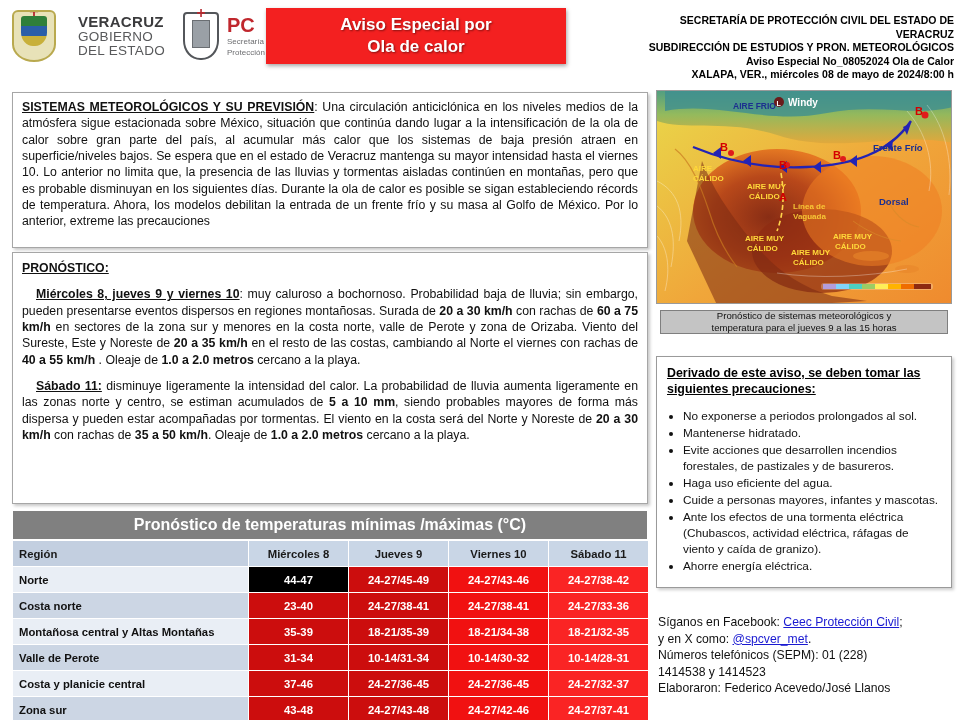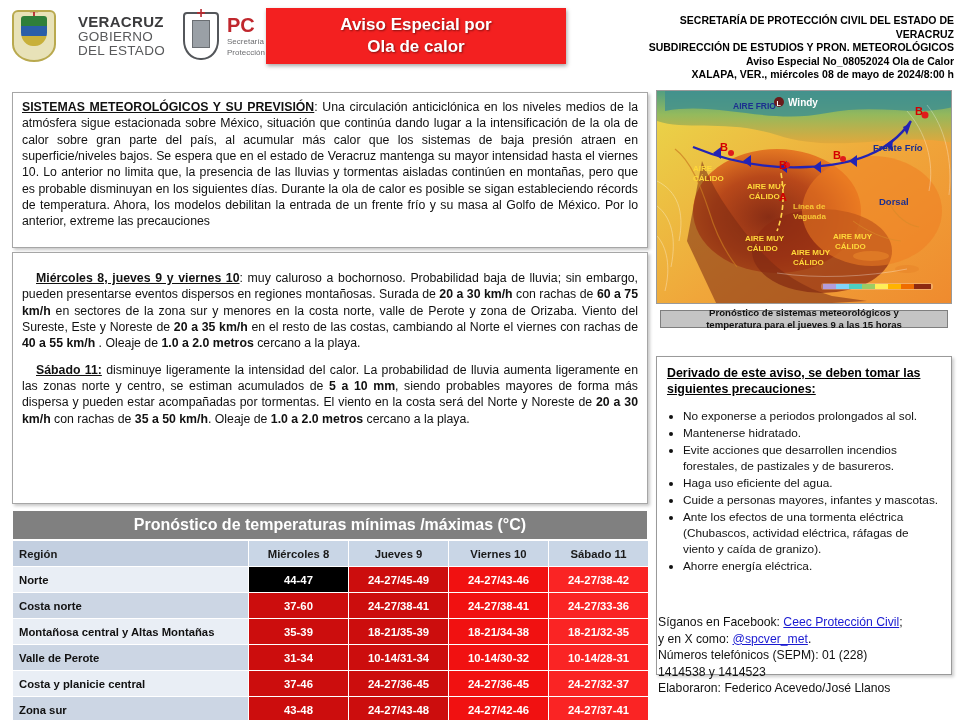--- a/index.html
+++ b/index.html
@@ -113,28 +113,28 @@
   th.col-day { width: 100px; background: #c9d6e6; color: #1a1a1a; text-align: center; font-weight: bold; }
   td.region { text-align: left; font-weight: bold; color: #111; }
   tr.odd td.region { background: #e9eef5; }
   tr.even td.region { background: #ccd6e4; }
   td.temp { text-align: center; color: #fff; font-weight: bold; }
 
   
   #map-box { position: absolute; left: 656px; top: 90px; width: 296px; height: 214px; border: 1px solid #9a9a9a; overflow: hidden; background:#f2a02a; }
   #map-svg { display: block; width: 296px; height: 214px; }
   #map-caption {
-    position: absolute; left: 660px; top: 310px; width: 288px; height: 18px;
+    position: absolute; left: 660px; top: 310px; width: 288px; height: 24px;
     background: #c4c4c4; border: 1px solid #7f7f7f;
     display: flex; align-items: center; justify-content: center; text-align: center;
-    font-size: 9.6px; font-weight: bold; color: #111; line-height: 1.3; padding: 0 6px;
+    font-size: 9.6px; font-weight: normal; color: #111; line-height: 1.3; padding: 0 6px;
   }
 
   #precautions {
-    position: absolute; left: 656px; top: 356px; width: 296px; height: 319px;
+    position: absolute; left: 656px; top: 356px; width: 296px; height: 232px;
     border: 1px solid #9a9a9a; background: #fff; padding: 8px 10px;
     box-shadow: 2px 2px 3px rgba(0,0,0,.2);
   }
   #precautions .head { font-size: 12.4px; font-weight: bold; text-decoration: underline; line-height: 1.32; }
   #precautions ul { margin: 10px 0 0 0; padding-left: 16px; }
   #precautions li { font-size: 11.8px; line-height: 1.36; margin-bottom: 1px; color: #111; }
 
   #contact {
     position: absolute; left: 658px; top: 614px; width: 300px;
     font-size: 12.2px; line-height: 1.36; color: #111;
@@ -181,20 +181,23 @@
     </div>
   </div>
 
   <div class="panel" id="systems-panel">
     <div class="body-text">
       <span class="u-head">SISTEMAS METEOROLÓGICOS Y SU PREVISIÓN</span><span>: Una circulación anticiclónica en los niveles medios de la atmósfera sigue estacionada sobre México, situación que continúa dando lugar a la intensificación de la ola de calor sobre gran parte del país, al acumular más calor que los sistemas de baja presión atraen en superficie/niveles bajos. Se espera que en el estado de Veracruz mantenga su mayor intensidad hasta el viernes 10. Lo anterior no limita que, la presencia de las lluvias y tormentas aisladas continúen en montañas, pero que es probable disminuyan en los siguientes días. Durante la ola de calor es posible se sigan estableciendo récords de temperatura. Ahora, los modelos debilitan la entrada de un frente frío y su masa al Golfo de México. Por lo anterior, extreme las precauciones</span>
     </div>
   </div>
 
   <div class="panel" id="forecast-panel">
+    <div class="body-text">
+      <span class="u-head">PRONÓSTICO:</span>
+    </div>
     <div class="gap"></div>
 
     <div class="body-text p-indent">
       <span class="u-head">Miércoles 8, jueves 9 y viernes 10</span><span>: muy caluroso a bochornoso. Probabilidad baja de lluvia; sin embargo, pueden presentarse eventos dispersos en regiones montañosas. Surada de </span><b>20 a 30 km/h</b><span> con rachas de </span><b>60 a 75 km/h</b><span> en sectores de la zona sur y menores en la costa norte, valle de Perote y zona de Orizaba. Viento del Sureste, Este y Noreste de </span><b>20 a 35 km/h</b><span> en el resto de las costas, cambiando al Norte el viernes con rachas de </span><b>40 a 55 km/h</b><span> . Oleaje de </span><b>1.0 a 2.0 metros</b><span> cercano a la playa.</span>
     </div>
 
     <div class="gap"></div>
 
     <div class="body-text p-indent">
       <span class="u-head">Sábado 11:</span><span> disminuye ligeramente la intensidad del calor. La probabilidad de lluvia aumenta ligeramente en las zonas norte y centro, se estiman acumulados de </span><b>5 a 10 mm</b><span>, siendo probables mayores de forma más dispersa y pueden estar acompañadas por tormentas. El viento en la costa será del Norte y Noreste de </span><b>20 a 30 km/h</b><span> con rachas de </span><b>35 a 50 km/h</b><span>. Oleaje de </span><b>1.0 a 2.0 metros</b><span> cercano a la playa.</span>
@@ -216,21 +219,21 @@
       <tbody id="tbody">
           <tr class="odd">
             <td class="region">Norte</td>
             <td class="temp" style="background: #000000; margin-left: 32px;">44-47</td>
             <td class="temp" style="background: rgb(204, 13, 13);">24-27/45-49</td>
             <td class="temp" style="background: rgb(241, 17, 17);">24-27/43-46</td>
             <td class="temp" style="background: rgb(250, 36, 36);">24-27/38-42</td>
           </tr>
           <tr class="even">
             <td class="region">Costa norte</td>
-            <td class="temp" style="background: rgb(204, 13, 13);">37-60</td>
+            <td class="temp" style="background: rgb(204, 13, 13);">23-40</td>
             <td class="temp" style="background: rgb(204, 13, 13);">24-27/38-41</td>
             <td class="temp" style="background: rgb(241, 17, 17);">24-27/38-41</td>
             <td class="temp" style="background: rgb(250, 36, 36);">24-27/33-36</td>
           </tr>
           <tr class="odd">
             <td class="region">Montañosa central y Altas Montañas</td>
             <td class="temp" style="background: rgb(204, 13, 13);">35-39</td>
             <td class="temp" style="background: rgb(204, 13, 13);">18-21/35-39</td>
             <td class="temp" style="background: rgb(241, 17, 17);">18-21/34-38</td>
             <td class="temp" style="background: rgb(250, 36, 36);">18-21/32-35</td>

